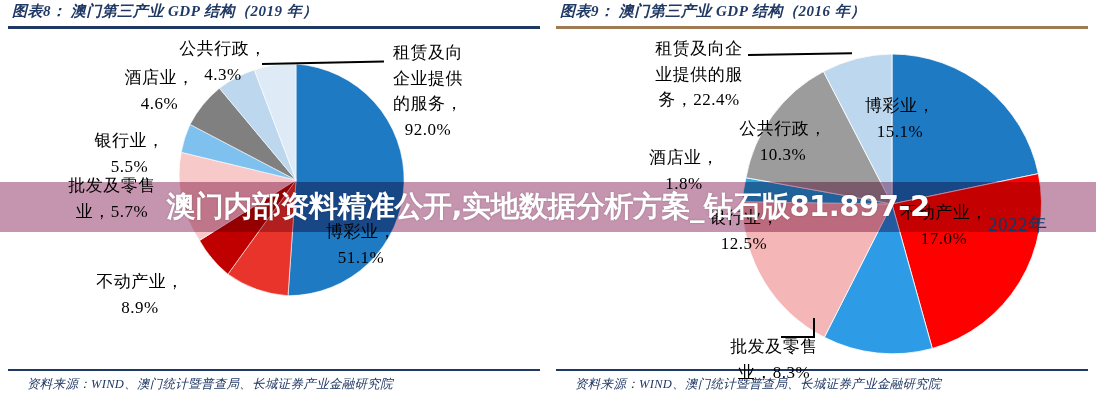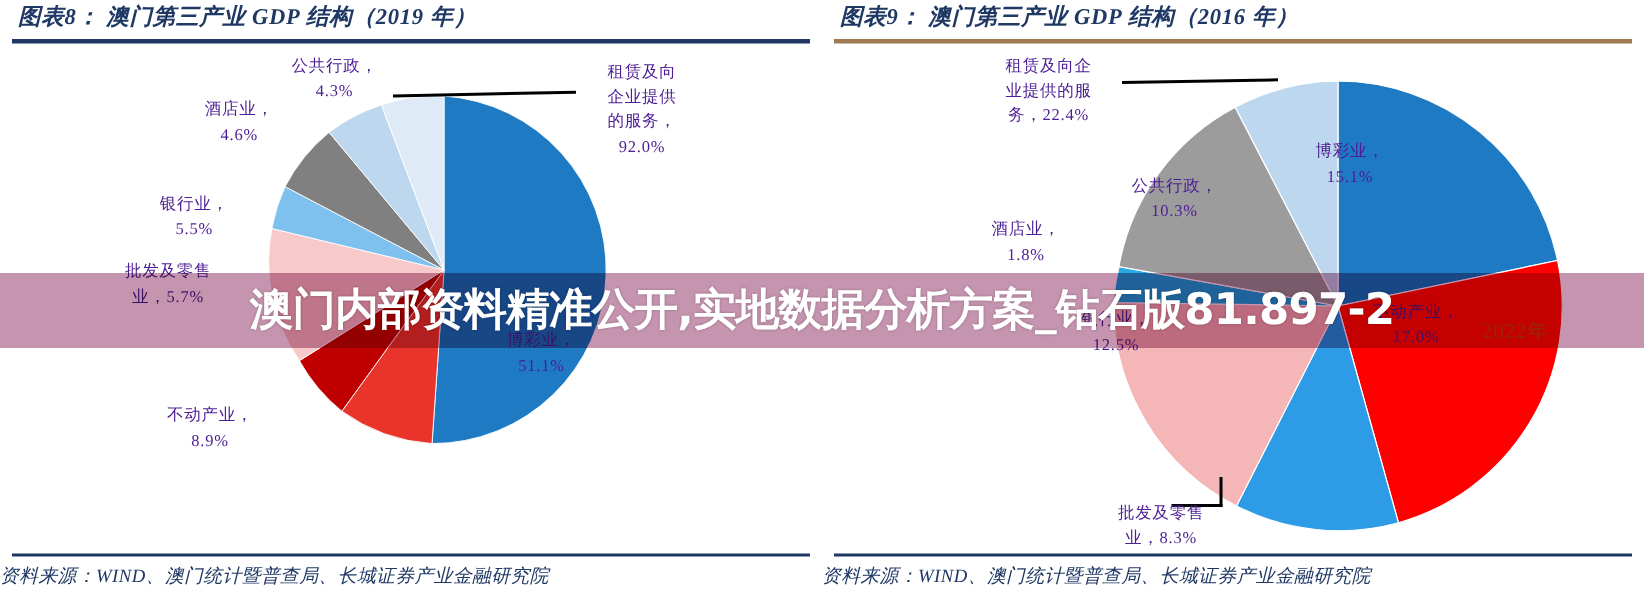--- a/index.html
+++ b/index.html
@@ -29,39 +29,39 @@
     background:#1F3864;
   }
   .title-rule.tan{background:#9E7B53;}
 
   
   .foot-rule{
     position:absolute;top:369px;left:8px;width:532px;height:2px;
     background:#1F3864;
   }
   .source{
-    position:absolute;top:376px;left:0;
+    position:absolute;top:376px;left:27px;
     font-style:italic;font-size:12.5px;color:#1F3864;
     white-space:nowrap;letter-spacing:.3px;
   }
 
   
   .pie-wrap{position:absolute;}
   .pie-wrap svg{display:block;}
 
   
   .lbl{
     position:absolute;
     font-family:"Liberation Serif","DejaVu Serif",serif;
-    font-size:11px;color:#4c1d95;
+    font-size:17px;color:#000000;
     line-height:1.5;text-align:center;
     white-space:pre-line;
     letter-spacing:.5px;
   }
-  .lbl.yearlbl{font-size:14px;color:#c2410c;letter-spacing:.5px;}
+  .lbl.yearlbl{font-size:19px;color:#0369a1;letter-spacing:.5px;}
 
   
   .leader{position:absolute;background:#000;height:1.6px;}
 
   
   .wm-band{
     position:absolute;left:0;top:182px;width:1096px;height:50px;
     background:rgba(150,60,110,0.55);
     mix-blend-mode:multiply;
     pointer-events:none;

